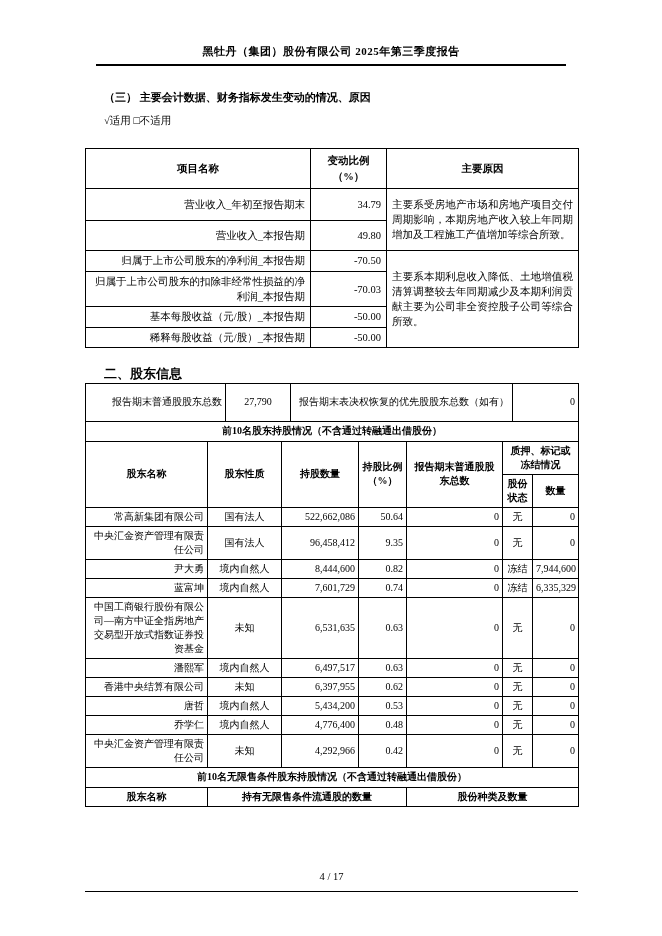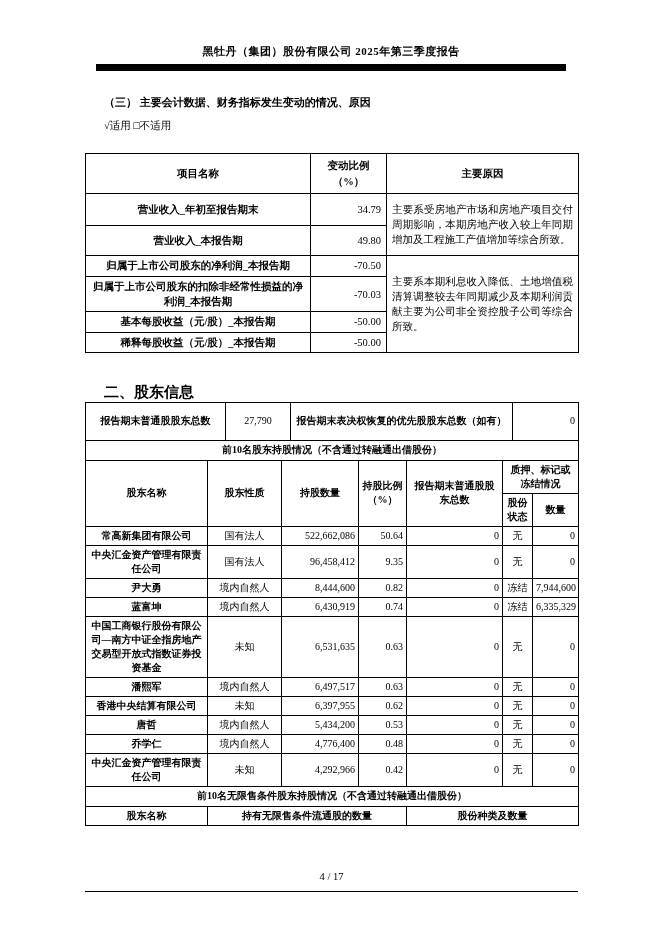--- a/index.html
+++ b/index.html
@@ -5,35 +5,35 @@
   * { margin:0; padding:0; box-sizing:border-box; }
   html,body { background:#ffffff; }
   .page {
     width:662px; height:936px; background:#fff; position:relative;
     font-family:"Liberation Serif","DejaVu Serif",serif; color:#000;
     overflow:hidden; margin:0 auto;
   }
   .content { padding:44px 84px 0 85px; }
   .doc-header {
     margin:0 12px 0 11px; text-align:center; font-weight:bold;
-    font-size:11px; border-bottom:7px solid #000000; padding-bottom:5px;
+    font-size:11px; border-bottom:2px solid #000000; padding-bottom:5px;
     letter-spacing:.5px;
   }
   .h-sec { margin:24px 0 0 19px; font-size:11px; font-weight:bold; }
   .applicable { margin:9px 0 20px 19px; font-size:10.5px; }
-  .h-sec2 { margin:30px 0 0 19px; font-size:15px; font-weight:bold; }
+  .h-sec2 { margin:17px 0 0 19px; font-size:13px; font-weight:bold; }
   .h-sub { margin:8px 0 0 33px; font-size:11px; font-weight:bold; }
   .unit { margin:8px 0 3px 0; font-size:10.5px; text-align:right; }
 
   table.tbl { border-collapse:collapse; table-layout:fixed; width:493px; font-size:10.5px; }
   table.tbl td, table.tbl th { border:1px solid #000; padding:2px 5px; vertical-align:middle; line-height:1.45; }
   table.tbl th { font-weight:bold; text-align:center; }
   .num { text-align:right; }
   .ctr { text-align:center; }
-  .left { text-align:center;font-weight:bold; }
+  .left { text-align:right; }
   .justify { text-align:justify; }
 
   table.t2 { font-size:10px; margin-top:-1px; }
   table.t2 td, table.t2 th { padding:2px 3px; line-height:1.4; }
   .section-row td { text-align:center; font-weight:bold; height:20px; }
   td.nowrap { white-space:nowrap; }
 
   .footer {
     position:absolute; left:85px; right:84px; bottom:44px;
     border-bottom:1px solid #000; padding-bottom:9px;
@@ -161,21 +161,21 @@
         <td class="ctr">境内自然人</td>
         <td class="num nowrap">8,444,600</td>
         <td class="num">0.82</td>
         <td class="num">0</td>
         <td class="ctr">冻结</td>
         <td class="num nowrap">7,944,600</td>
       </tr>
       <tr>
         <td class="left">蓝富坤</td>
         <td class="ctr">境内自然人</td>
-        <td class="num nowrap">6,430,919</td>
+        <td class="num nowrap">7,601,729</td>
         <td class="num">0.74</td>
         <td class="num">0</td>
         <td class="ctr">冻结</td>
         <td class="num nowrap">6,335,329</td>
       </tr>
       <tr>
         <td class="left">中国工商银行股份有限公司—南方中证全指房地产交易型开放式指数证券投资基金</td>
         <td class="ctr">未知</td>
         <td class="num nowrap">6,531,635</td>
         <td class="num">0.63</td>

